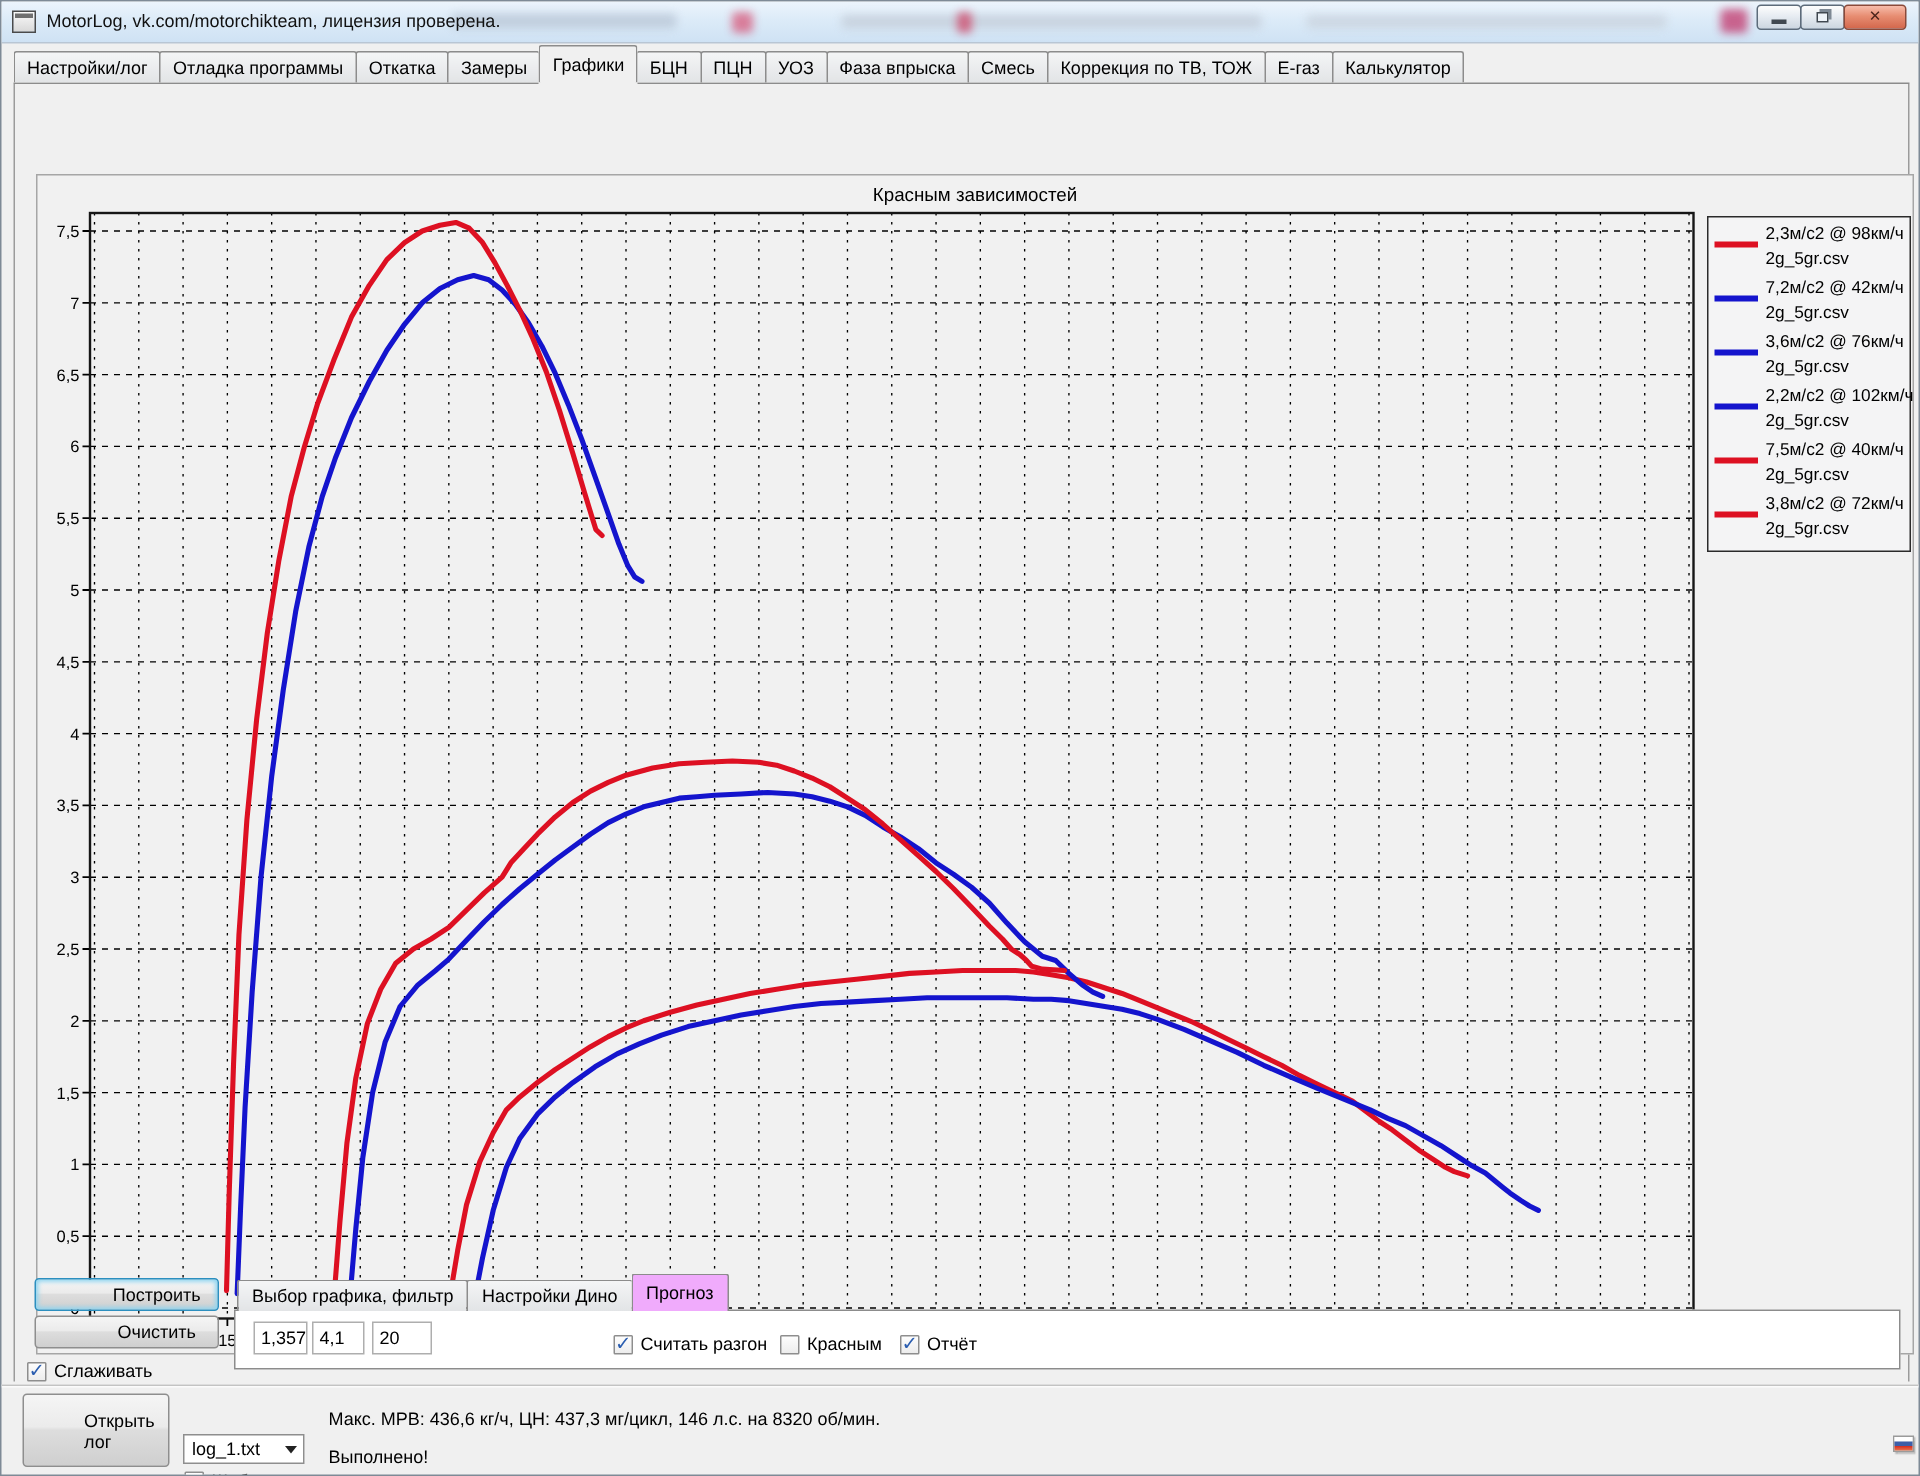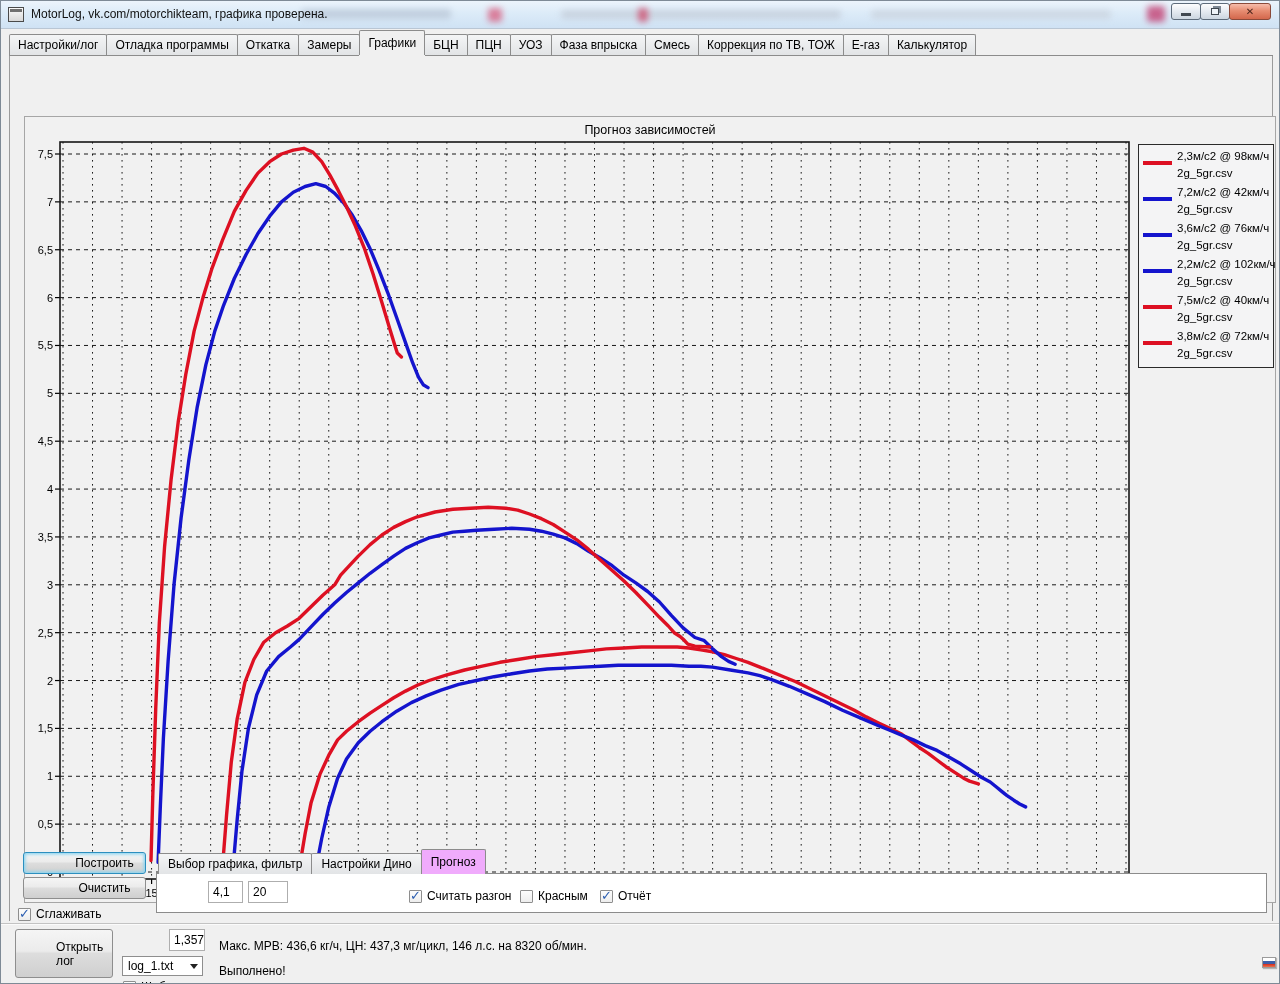--- a/index.html
+++ b/index.html
@@ -82,21 +82,21 @@
 <div class="window">
 
   <div class="titlebar">
     <div class="blur" style="left:300px;top:8px;width:150px;height:10px;background:#b9c6d6;"></div>
     <div class="blur" style="left:487px;top:7px;width:14px;height:14px;background:#d85a7c;"></div>
     <div class="blur" style="left:560px;top:9px;width:280px;height:9px;background:#c3ccd8;"></div>
     <div class="blur" style="left:637px;top:7px;width:10px;height:14px;background:#cf4668;"></div>
     <div class="blur" style="left:870px;top:9px;width:240px;height:9px;background:#c9d2dd;"></div>
     <div class="blur" style="left:1146px;top:5px;width:18px;height:16px;background:#c2366b;"></div>
     <div class="app-icon"></div>
-    <div class="title-text">MotorLog, vk.com/motorchikteam, графика проверена.</div>
+    <div class="title-text">MotorLog, vk.com/motorchikteam, лицензия проверена.</div>
     <div class="winbtns">
       <div class="wbtn">
           <span class="minbar"></span>
         </div>
       <div class="wbtn">
           <span class="restore"></span>
         </div>
       <div class="wbtn close">
           <span>✕</span>
         </div>
@@ -114,21 +114,21 @@
       <div class="tab">УОЗ</div>
       <div class="tab">Фаза впрыска</div>
       <div class="tab">Смесь</div>
       <div class="tab">Коррекция по ТВ, ТОЖ</div>
       <div class="tab">E-газ</div>
       <div class="tab">Калькулятор</div>
     </div>
 
   <div class="tabpage">
     <div class="chart-panel">
-      <div class="chart-title">Прогноз зависимостей</div>
+      <div class="chart-title">Красным зависимостей</div>
       <svg id="plot" width="1250" height="785" viewBox="14 60 1250 785">
           <line x1="52" y1="85" x2="52" y2="822" stroke="#000" stroke-width="0.9" stroke-dasharray="1.6 4.4"></line>
           <line x1="52" y1="822" x2="52" y2="827" stroke="#000" stroke-width="1.2"></line>
           <text x="52" y="840" text-anchor="middle" font-size="11" font-family="&quot;Liberation Sans&quot;,&quot;DejaVu Sans&quot;,sans-serif">0</text>
           <line x1="81.52799999999999" y1="85" x2="81.52799999999999" y2="822" stroke="#000" stroke-width="0.9" stroke-dasharray="1.6 4.4"></line>
           <line x1="81.52799999999999" y1="822" x2="81.52799999999999" y2="827" stroke="#000" stroke-width="1.2"></line>
           <text x="81.52799999999999" y="840" text-anchor="middle" font-size="11" font-family="&quot;Liberation Sans&quot;,&quot;DejaVu Sans&quot;,sans-serif">5</text>
           <line x1="111.056" y1="85" x2="111.056" y2="822" stroke="#000" stroke-width="0.9" stroke-dasharray="1.6 4.4"></line>
           <line x1="111.056" y1="822" x2="111.056" y2="827" stroke="#000" stroke-width="1.2"></line>
           <text x="111.056" y="840" text-anchor="middle" font-size="11" font-family="&quot;Liberation Sans&quot;,&quot;DejaVu Sans&quot;,sans-serif">10</text>
@@ -344,21 +344,21 @@
     <span>Сглаживать</span>
   </div>
 
   <div class="inner-page"></div>
   <div class="inner-tabstrip" id="inner-tabs">
       <div class="tab">Выбор графика, фильтр</div>
       <div class="tab">Настройки Дино</div>
       <div class="tab active">Прогноз</div>
     </div>
 
-  <input class="tinput" style="left: 168px; top: 880px; width: 36px; height: 22px; margin-top: 48px;" value="1,357">
+  <input class="tinput" style="left: 168px; top: 880px; width: 36px; height: 22px;" value="1,357">
   <input class="tinput" style="left: 207px; top: 880px; width: 35px; height: 22px;" value="4,1">
   <input class="tinput" style="left: 247px; top: 880px; width: 40px; height: 22px;" value="20">
 
   <div class="cb checked" style="left:408px;top:888px;">
     <span class="box"></span>
     <span>Считать разгон</span>
   </div>
   <div class="cb" style="left:519px;top:888px;">
     <span class="box"></span>
     <span>Красным</span>

